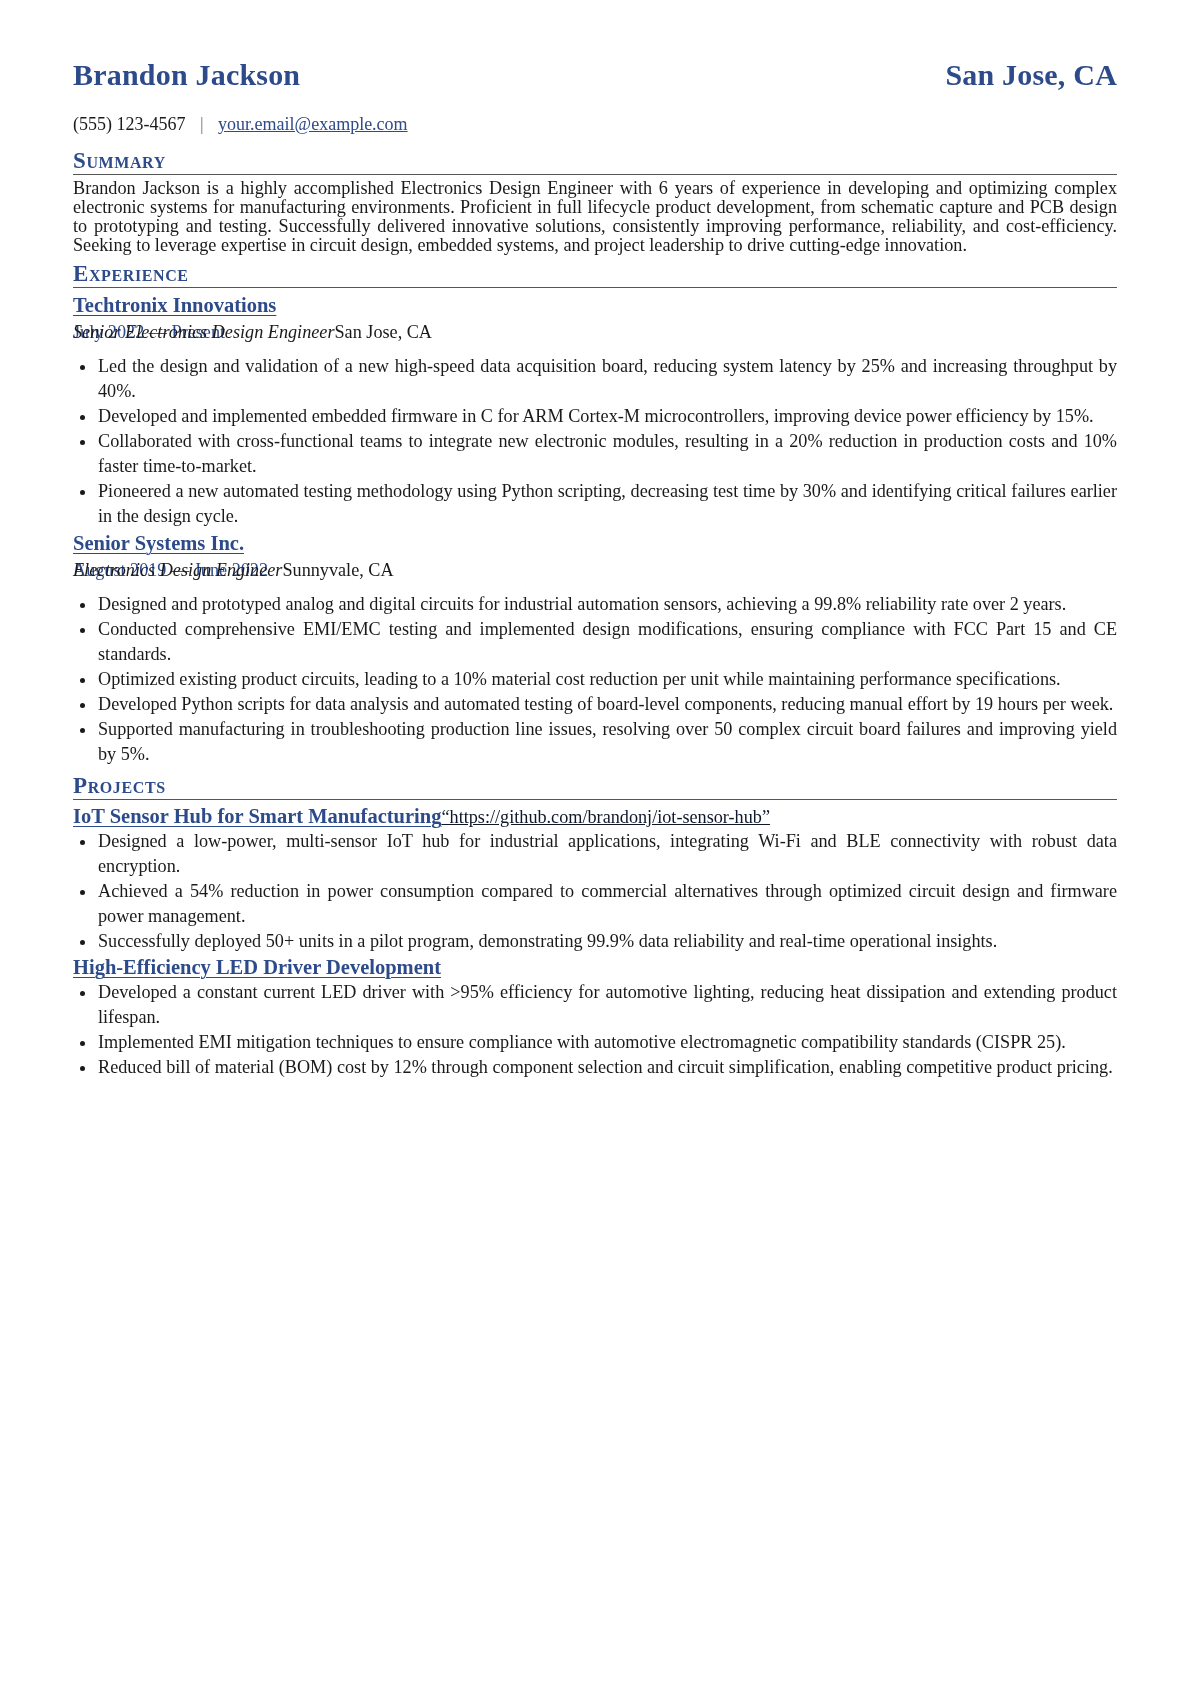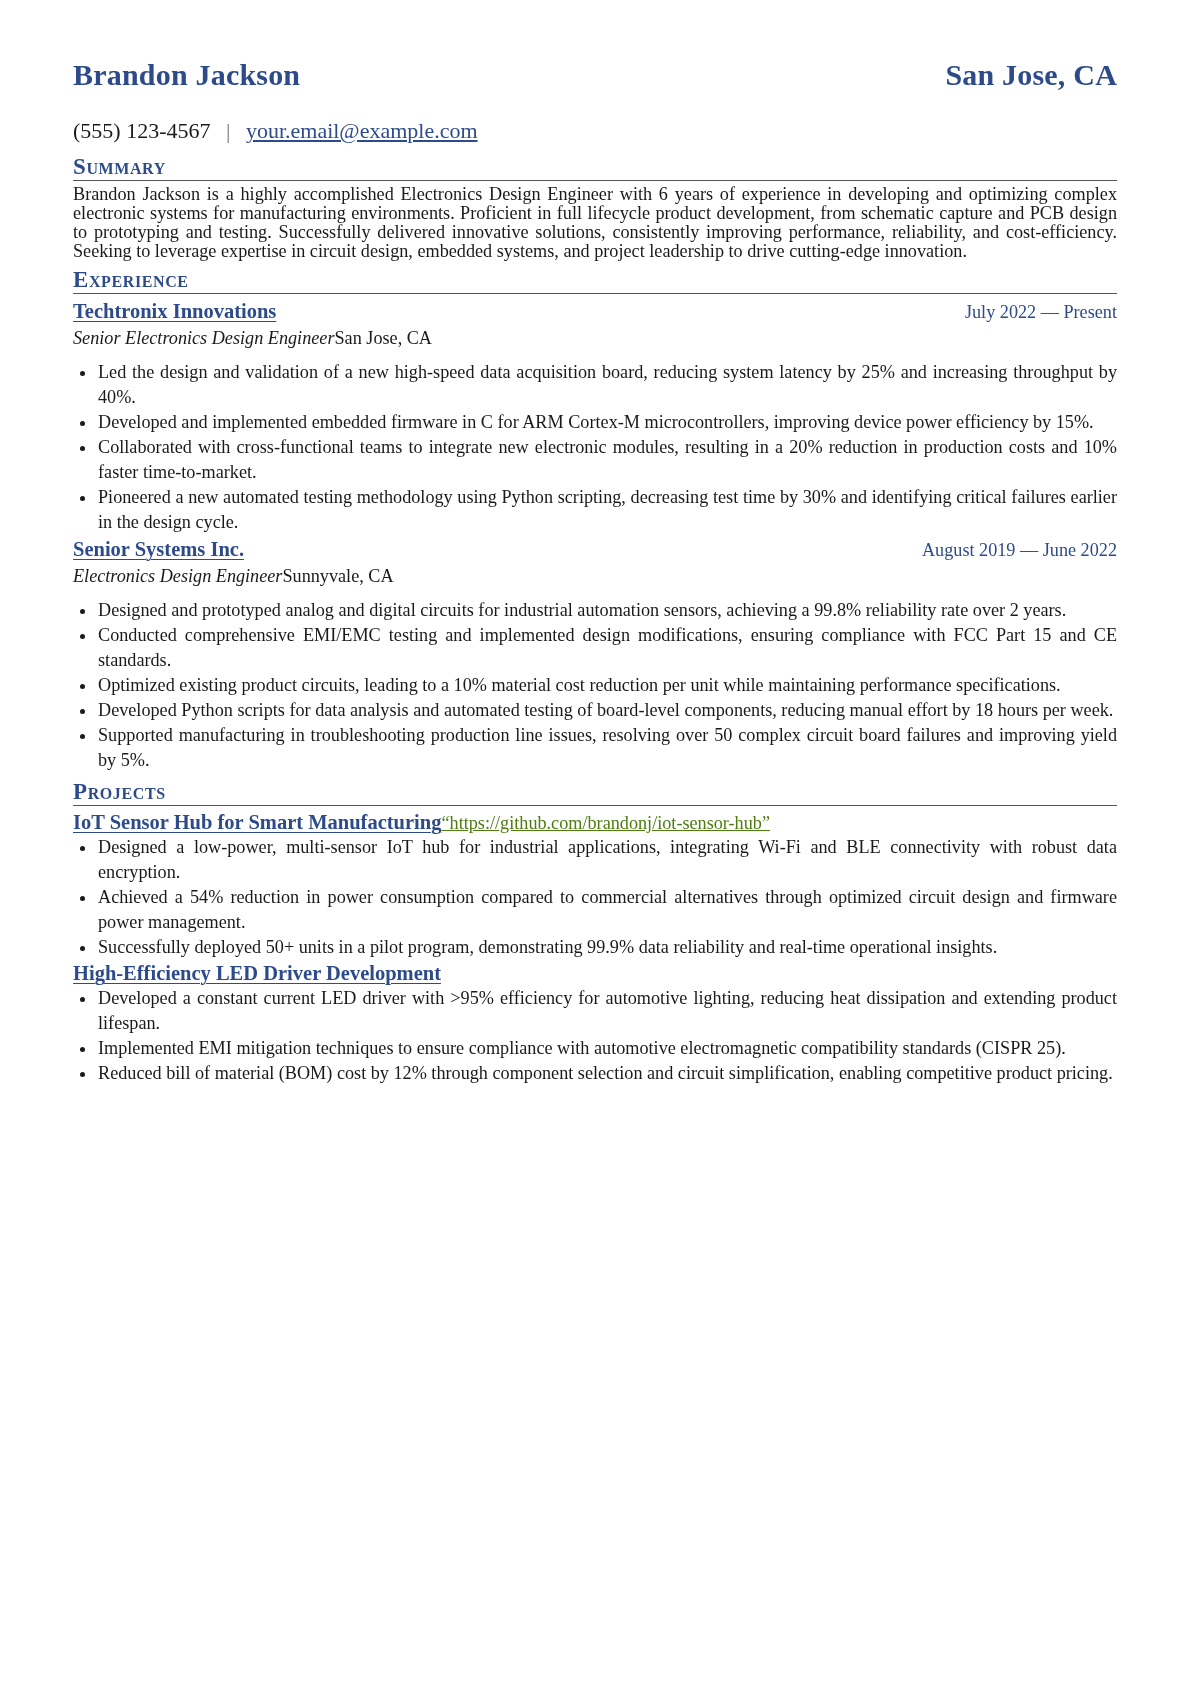--- a/index.html
+++ b/index.html
@@ -8,55 +8,55 @@
     font-family: "Liberation Serif", "DejaVu Serif", serif;
     color: #1a1a1a;
     font-size: 18.2px;
     line-height: 25px;
   }
   .page { position: relative; width: 1190px; height: 1258px; padding: 62px 73px 0 73px; font-family: Liberation Serif, serif; }
 
   .header-row { display: flex; justify-content: space-between; align-items: baseline; height: 42px; }
   .name { font-size: 30px; font-weight: bold; color: #2d4a8a; letter-spacing: 0.2px; }
   .location-top { font-size: 30px; font-weight: bold; color: #2d4a8a; letter-spacing: 0.2px; }
-  .contact-row { margin-top: 14px; height: 30px; font-size: 22px; }
+  .contact-row { margin-top: 8px; height: 30px; font-size: 18px; }
   .contact-sep { color: #777; margin: 0 10px; }
   .email { color: #2d4a8a; text-decoration: underline; text-decoration-color: #2d4a8a; }
 
   .section { margin-top: 2px; }
   .section-title {
     font-size: 23px;
     font-weight: bold;
     color: #2d4a8a;
     font-variant: small-caps;
     letter-spacing: 0.6px;
     line-height: 30px;
     height: 30px;
     padding-top: 2px;
   }
   .section-rule { height: 0; border-top: 1.6px solid #555; margin-top: 0px; margin-bottom: 4px; }
 
   .summary { text-align: justify; line-height: 19px; hyphens: auto; }
 
-  .entry-head { display: flex; justify-content: space-between; align-items: baseline; height: 27px; line-height: 27px; margin-top: 1px; }
+  .entry-head { display: flex; justify-content: space-between; align-items: baseline; height: 27px; line-height: 27px; margin-top: 1px; flex-direction: column; }
   .company { font-size: 20.5px; font-weight: bold; color: #2d4a8a; text-decoration: underline; text-decoration-thickness: 1px; text-underline-offset: 3px; }
   .dates { color: #2d4a8a; font-size: 18.2px; }
   .entry-sub { display: flex; align-items: baseline; height: 27px; line-height: 27px; }
   .role { font-style: italic; }
   .bullets { list-style: none; margin-top: 8px; }
   .bullets li { position: relative; padding-left: 25px; text-align: justify; line-height: 25px; }
   .bullets li::before {
     content: "";
     position: absolute; left: 7px; top: 11px;
     width: 5px; height: 5px; border-radius: 50%; background: #1a1a1a;
   }
 
   .proj-head { display: flex; justify-content: flex-start; align-items: baseline; height: 25px; line-height: 25px; margin-top: 1px; }
   .proj-title { font-size: 20.5px; font-weight: bold; color: #2d4a8a; text-decoration: underline; text-decoration-thickness: 1px; text-underline-offset: 3px; }
-  .proj-link { color: #4d7c0f; text-decoration: underline; }
+  .proj-link { color: #0f172a; text-decoration: underline; }
   .proj-bullets { margin-top: 0; }
 </style>
 </head>
 <body>
 
 <div class="page">
 
   <div class="header-row">
     <div class="name">Brandon Jackson</div>
     <div class="location-top">San Jose, CA</div>
@@ -100,21 +100,21 @@
         <span class="dates">August 2019 — June 2022</span>
       </div>
       <div class="entry-sub">
         <span class="role">Electronics Design Engineer</span>
         <span>Sunnyvale, CA</span>
       </div>
       <ul class="bullets">
         <li>Designed and prototyped analog and digital circuits for industrial automation sensors, achieving a 99.8% reliability rate over 2 years.</li>
         <li>Conducted comprehensive EMI/EMC testing and implemented design modifications, ensuring compliance with FCC Part 15 and CE standards.</li>
         <li>Optimized existing product circuits, leading to a 10% material cost reduction per unit while maintaining performance specifications.</li>
-        <li>Developed Python scripts for data analysis and automated testing of board-level components, reducing manual effort by 18 hours per week.</li>
+        <li>Developed Python scripts for data analysis and automated testing of board-level components, reducing manual effort by 19 hours per week.</li>
         <li>Supported manufacturing in troubleshooting production line issues, resolving over 50 complex circuit board failures and improving yield by 5%.</li>
       </ul>
     </div>
   </div>
 
   <div class="section">
     <div class="section-title">Projects</div>
     <div class="section-rule"></div>
 
     <div class="entry">

